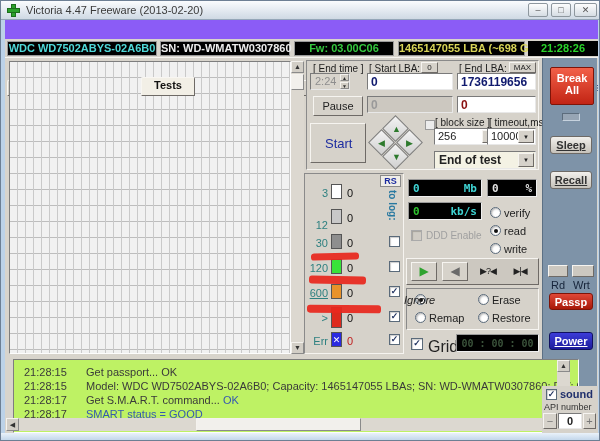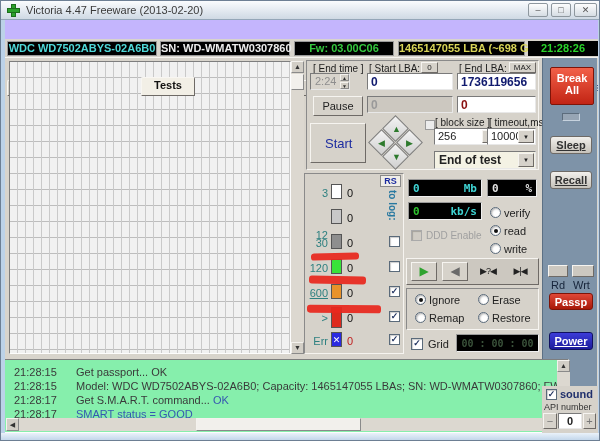--- a/index.html
+++ b/index.html
@@ -25,42 +25,42 @@
   .dd-arrow{position:absolute;right:1px;top:1px;bottom:1px;width:14px;background:#d6d2ca;border:1px solid;border-color:#f6f4f0 #6e6a66 #6e6a66 #f6f4f0;font-size:6px;color:#222;text-align:center;line-height:13px;}
   .diamond{width:19px;height:19px;background:linear-gradient(135deg,#f4f4f4,#cfcfcf);border:1px solid #7e7e7e;transform:rotate(45deg);}
   .dia-glyph{position:absolute;font-size:9px;color:#2d7a2d;z-index:2;}
   .redmark{background:#e8281e;border-radius:3px;opacity:.93;z-index:40;}
   .bucket-lbl{font-size:11px;color:#2e8080;text-align:right;width:24px;white-space:nowrap;}
   .bucket-box{width:11px;height:15px;border:1px solid #555;}
   .count{font-size:11px;color:#111;}
   .sidecol{left:541px;top:57px;width:55px;height:328px;background:#7e93a8;border-left:1px solid #5c7084;}
   .redbtn{background:linear-gradient(#f26048,#c22414);border:1px solid #7e1408;border-radius:2px;color:#fff;font-weight:bold;text-align:center;}
   .graybtn{background:linear-gradient(#f2f0ec,#c6c2ba);border:1px solid #6e6a66;border-radius:3px;color:#333;font-weight:bold;text-align:center;font-size:11px;}
-  .log{left:2px;top:358px;width:566px;height:74px;background:#86efac;border:1px solid;border-color:#7e7e7e #fdfdfd #fdfdfd #7e7e7e;overflow:hidden;}
+  .log{left:12px;top:358px;width:566px;height:74px;background:#bef264;border:1px solid;border-color:#7e7e7e #fdfdfd #fdfdfd #7e7e7e;overflow:hidden;}
   .logline{position:absolute;white-space:nowrap;color:#3a3a3a;font-size:11px;}
   .blue{color:#3658b0;}
   .u{text-decoration:underline;}
 </style>
 </head>
 <body>
 
 <div id="app">
 
   <div class="abs titlebar">
     <div class="abs" style="left:6px;top:3px;width:13px;height:13px;">
       <div class="abs" style="left:4px;top:0;width:5px;height:13px;background:#2ca12c;border:1px solid #1c6e1c;"></div>
       <div class="abs" style="left:0;top:4px;width:13px;height:5px;background:#2ca12c;border:1px solid #1c6e1c;"></div>
     </div>
     <span class="abs" style="left:25px;top:3px;color:#3a3a3a;font-size:11px;">Victoria 4.47  Freeware (2013-02-20)</span>
     <div class="abs winbtn" style="left:527px;"><span>–</span></div>
     <div class="abs winbtn" style="left:550px;"><span>□</span></div>
     <div class="abs winbtn" style="left:573px;width:23px;"><span>✕</span></div>
   </div>
 
-  <div class="abs" style="left:0;top:19px;width:600px;height:19px;background:#c4b5fd;">
+  <div class="abs" style="left:0;top:19px;width:600px;height:19px;background:#8b5cf6;">
     <div class="abs seg" style="left:6px;width:150px;"><span style="color: rgb(79, 216, 216);">WDC WD7502ABYS-02A6B0</span></div>
     <div class="abs seg" style="left:159px;width:130px;"><span style="color: rgb(236, 236, 236);">SN: WD-WMATW0307860</span></div>
     <div class="abs seg" style="left:293px;width:100px;"><span style="color: rgb(53, 201, 63);">Fw: 03.00C06</span></div>
     <div class="abs seg" style="left:397px;width:127px;"><span style="color: rgb(216, 212, 87);">1465147055 LBA (~698 GB)</span></div>
     <div class="abs seg" style="left:527px;width:70px;border-color:#000;"><span style="color: rgb(42, 212, 42);">21:28:26</span></div>
   </div>
 
   <div class="abs" style="left:0;top:38px;width:600px;height:19px;border-bottom:1px solid #f6f4f0;padding-left:47px;">
     <div class="abs tab" style="left:6px;width:74px;"><span>Standard</span></div>
     <div class="abs tab" style="left:82px;width:56px;"><span>SMART</span></div>
@@ -139,21 +139,21 @@
   </div>
 
   <div class="abs sunken" style="left:303px;top:172px;width:100px;height:181px;background:#d6d2ca;"></div>
   <div class="abs" style="left:379px;top:174px;width:21px;height:12px;background:#f0eee8;border:1px solid #8a8a8a;text-align:center;font-size:9px;line-height:11px;color:#1c2ca0;font-weight:bold;"><span>RS</span></div>
   <span class="abs" style="left:386px;top:189px;writing-mode:vertical-rl;font-weight:bold;font-size:10px;color:#2878a0;">to log:</span>
 
   <span class="abs bucket-lbl" style="left:303px;top:186px;">3</span>
   <div class="abs bucket-box" style="left: 330px; top: 183px; background: rgb(255, 255, 255);"></div>
   <span class="abs count" style="left:346px;top:186px;">0</span>
 
-  <span class="abs bucket-lbl" style="left:303px;top:228px;">12</span>
+  <span class="abs bucket-lbl" style="left:303px;top:218px;">12</span>
   <div class="abs bucket-box" style="left: 330px; top: 208px; background: rgb(200, 200, 200);"></div>
   <span class="abs count" style="left:346px;top:211px;">0</span>
 
   <span class="abs bucket-lbl" style="left:303px;top:236px;">30</span>
   <div class="abs bucket-box" style="left: 330px; top: 233px; background: rgb(142, 142, 142);"></div>
   <span class="abs count" style="left:346px;top:236px;">0</span>
   <div class="abs cb" style="left:388px;top:235px;"></div>
 
   <span class="abs bucket-lbl" style="left:303px;top:261px;">120</span>
   <div class="abs bucket-box" style="left: 330px; top: 258px; background: rgb(57, 227, 57);"></div>
@@ -197,30 +197,30 @@
   <span class="abs" style="left:425px;top:229px;color:#a0a0a0;font-size:10px;">DDD Enable</span>
 
   <div class="abs raised" style="left:405px;top:257px;width:133px;height:27px;background:#ccc8c0;"></div>
   <div class="abs raised" style="left:410px;top:261px;width:26px;height:19px;text-align:center;"><span style="color:#2fa32f;font-size:12px;line-height:17px;">▶</span></div>
   <div class="abs raised" style="left:441px;top:261px;width:26px;height:19px;text-align:center;"><span style="color:#6a6a6a;font-size:12px;line-height:17px;">◀</span></div>
   <div class="abs raised" style="left:473px;top:261px;width:28px;height:19px;text-align:center;background:#ccc8c0;border-color:transparent;"><span style="color:#222;font-size:9px;line-height:17px;letter-spacing:-1px;">▶?◀</span></div>
   <div class="abs raised" style="left:505px;top:261px;width:28px;height:19px;text-align:center;background:#ccc8c0;border-color:transparent;"><span style="color:#222;font-size:9px;line-height:17px;letter-spacing:-1px;">▶|◀</span></div>
 
   <div class="abs sunken" style="left:405px;top:287px;width:133px;height:42px;background:#d6d2ca;"></div>
   <div class="abs radio sel" style="left:414px;top:293px;"></div>
-  <span class="abs" style="left:428px;top:293px;font-size:11px;">Ignore</span>
+  <span class="abs" style="left:403px;top:293px;font-size:11px;font-style:italic;">Ignore</span>
   <div class="abs radio" style="left:477px;top:293px;"></div>
   <span class="abs" style="left:491px;top:293px;font-size:11px;">Erase</span>
   <div class="abs radio" style="left:414px;top:311px;"></div>
   <span class="abs" style="left:428px;top:311px;font-size:11px;">Remap</span>
   <div class="abs radio" style="left:477px;top:311px;"></div>
   <span class="abs" style="left:491px;top:311px;font-size:11px;">Restore</span>
 
   <div class="abs cb checked" style="left:410px;top:337px;width:12px;height:12px;"></div>
-  <span class="abs" style="left:427px;top:337px;font-size:11px;">Grid</span>
+  <span class="abs" style="left:427px;top:337px;font-size:16px;">Grid</span>
   <div class="abs lcd" style="left:455px;top:333px;width:83px;height:18px;justify-content:center;">
     <span style="color:#3a523a;font-size:10px;">00 : 00 : 00</span>
   </div>
 
   <div class="abs sidecol"></div>
   <div class="abs redbtn" style="left:549px;top:66px;width:44px;height:38px;font-size:11px;padding-top:4px;">
     <div>Break</div>
     <div>All</div>
   </div>
   <div class="abs" style="left:561px;top:112px;width:18px;height:8px;background:#97a5b4;border:1px solid;border-color:#5c6c7c #c6d2de #c6d2de #5c6c7c;"></div>

